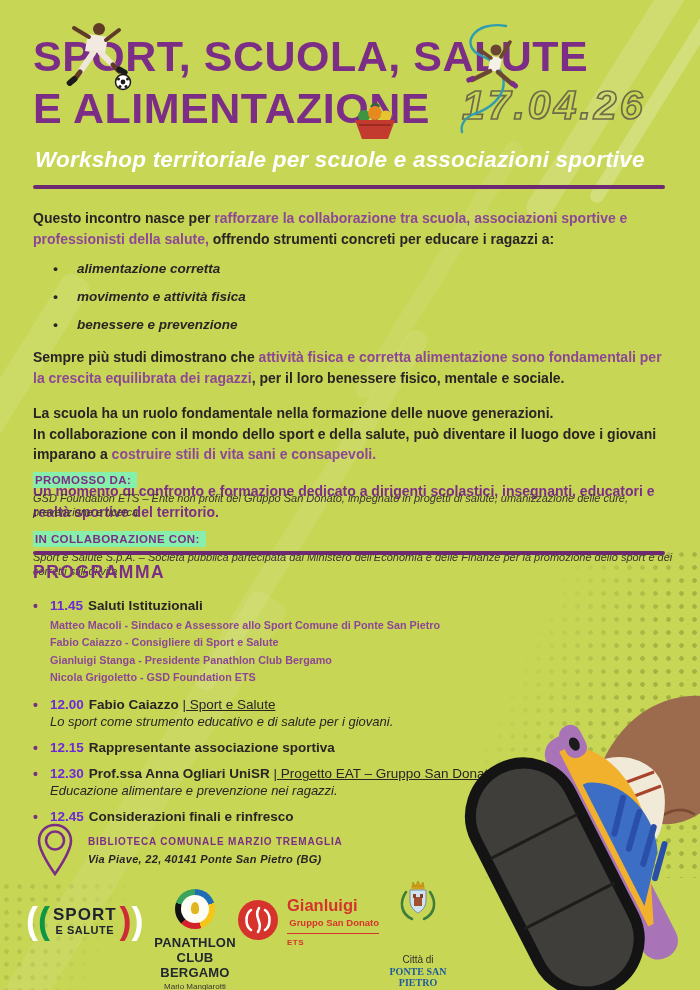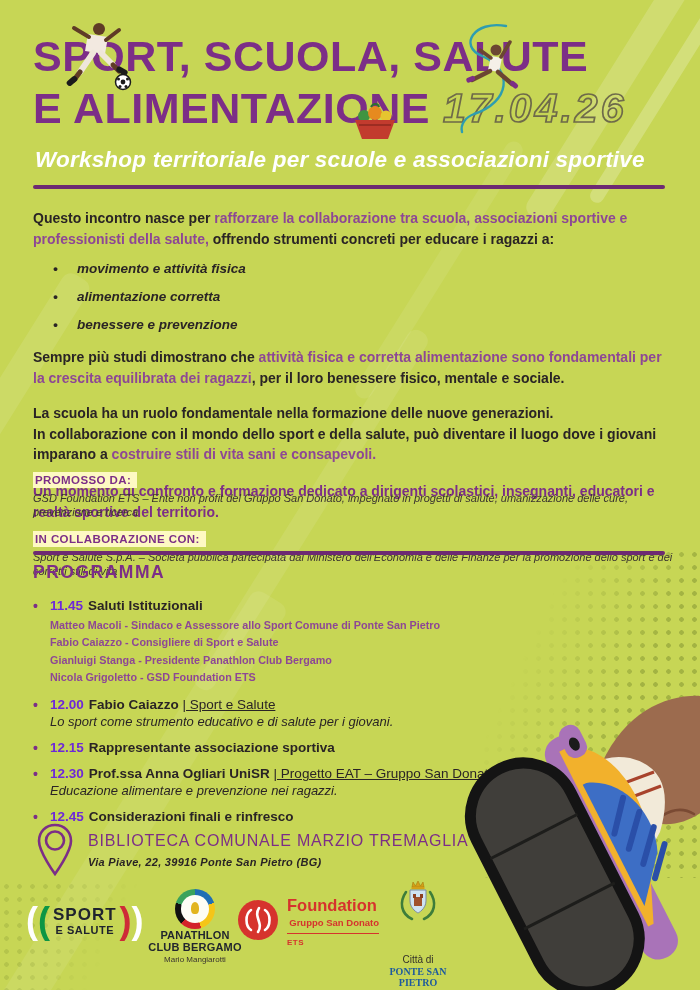--- a/index.html
+++ b/index.html
@@ -22,70 +22,70 @@
     background-size:13px 13px;}
   .d1{right:0;top:548px;width:220px;height:330px;
       -webkit-mask-image:linear-gradient(115deg,transparent 25%,#000 60%);
       mask-image:linear-gradient(115deg,transparent 25%,#000 60%);}
   .d2{left:0;bottom:0;width:150px;height:110px;opacity:.5;
       -webkit-mask-image:linear-gradient(295deg,transparent 30%,#000 70%);
       mask-image:linear-gradient(295deg,transparent 30%,#000 70%);}
   
   .titleblock{position:absolute;left:33px;top:30px;width:640px;}
   .t1,.t2{font-weight:bold;color:#7c2e87;font-size:43px;letter-spacing:.5px;line-height:1.22;white-space:nowrap;}
-  .daterow{display:flex;align-items:center;gap:13px;}
+  .daterow{display:flex;align-items:flex-start;gap:32px;}
   .date{font-size:41px;font-weight:bold;font-style:italic;letter-spacing:3px;
         color:transparent;-webkit-text-stroke:1.7px #6e6a4a;white-space:nowrap;}
   .subtitle{position:absolute;left:35px;top:147px;width:640px;color:#ffffff;
             font-size:22.5px;font-style:italic;font-weight:bold;letter-spacing:.2px;white-space:nowrap;}
   .rule{position:absolute;left:33px;width:632px;height:4px;background:#6d2a72;border-radius:2px;}
   .rule1{top:185px;}
   .rule2{top:551px;}
   
   .intro{position:absolute;left:33px;top:208px;width:636px;color:#2a2425;
          font-size:14px;font-weight:bold;line-height:1.48;}
   .intro p{margin:0 0 10px 0;}
   .pv{color:#8d4795;}
   .intro ul{list-style:none;margin:2px 0 12px 0;padding:0;}
   .intro li{position:relative;padding-left:44px;font-style:italic;font-size:13.5px;margin-bottom:8px;}
   .intro li::before{content:"•";position:absolute;left:20px;top:0;color:#2a2425;}
   .p4{color:#7c2e87;}
   
   .promoters{position:absolute;left:33px;top:470px;width:645px;}
-  .plabel{display:inline-block;background:#fef9c3;color:#7c2e87;font-weight:bold;
+  .plabel{display:inline-block;background:#86efac;color:#7c2e87;font-weight:bold;
           font-size:11.5px;letter-spacing:.4px;padding:2px 6px 2px 2px;margin:0 0 3px 0;}
   .ptext{font-size:11px;font-style:italic;color:#3a3430;line-height:1.3;margin:0 0 9px 0;}
   
   .program{position:absolute;left:33px;top:562px;width:580px;}
   .program h2{margin:0 0 15px 0;font-size:17.5px;font-weight:bold;color:#7c2e87;letter-spacing:1.5px;}
   .pi{position:relative;padding-left:17px;margin-bottom:11px;color:#2a2425;}
   .pi::before{content:"•";position:absolute;left:0;top:0;color:#7c2e87;font-weight:bold;font-size:14px;}
   .pi-head{font-size:13.5px;font-weight:bold;}
   .pi-time{color:#6d28d9;margin-right:5px;}
   .pi-suffix{font-weight:normal;text-decoration:underline;}
   .speakers{margin-top:4px;font-size:10.8px;font-weight:bold;color:#8d4795;line-height:1.6;}
   .pdesc{margin-top:2px;font-size:13px;font-style:italic;color:#2a2425;font-weight:normal;}
   
   .venue{position:absolute;left:36px;top:822px;display:flex;align-items:center;gap:14px;}
-  .vname{font-size:16px;font-weight:normal;color:#7c2e87;letter-spacing:.8px;}
+  .vname{font-size:10px;font-weight:bold;color:#7c2e87;letter-spacing:.8px;}
   .vaddr{font-size:11px;font-weight:bold;font-style:italic;color:#2a2425;margin-top:6px;letter-spacing:.3px;}
   
   .logo{position:absolute;}
   .logo-ss{left:26px;top:901px;display:flex;align-items:center;}
   .par{font-size:36px;font-weight:bold;line-height:40px;}
   .par.w{color:#ffffff;} .par.g{color:#0d9644;} .par.r{color:#ce2b37;}
   .ss-text{margin:0 3px;text-align:center;color:#20242e;line-height:1;}
   .ss-text .l1{font-size:17px;font-weight:bold;letter-spacing:1px;}
   .ss-text .l2{font-size:11px;font-weight:bold;letter-spacing:.5px;margin-top:2px;}
   .logo-pan{left:147px;top:889px;width:96px;text-align:center;}
   .pan-ring{width:40px;height:40px;border-radius:50%;margin:0 auto;position:relative;
     background:conic-gradient(#1f6eb5 0 20%,#f5c518 20% 45%,#d3222a 45% 62%,#111 62% 80%,#3aa35c 80% 100%);}
   .pan-ring .inner{position:absolute;inset:6px;border-radius:50%;background:#fdfdf5;}
   .pan-ring .bud{position:absolute;left:16px;top:13px;width:8px;height:12px;border-radius:50% 50% 40% 40%;background:#e2b51e;}
-  .pan-l1{font-size:11px;font-weight:bold;color:#22262e;letter-spacing:.2px;}
+  .pan-l1{font-size:13px;font-weight:bold;color:#22262e;margin-top:6px;letter-spacing:.2px;}
   .pan-l2{font-size:8px;color:#3a3430;margin-top:2px;}
   .logo-gsd{left:238px;top:897px;display:flex;align-items:flex-start;gap:9px;}
   .gsd-mark{width:40px;height:40px;border-radius:50%;background:#d6332d;flex:0 0 auto;margin-top:3px;}
   .gsd-l1{font-size:16.5px;font-weight:bold;color:#d6332d;line-height:1;}
   .gsd-l2{font-size:9.5px;font-weight:bold;color:#d6332d;margin-top:3px;text-align:right;}
   .gsd-hr{width:92px;height:1.5px;background:#d6332d;margin:5px 0 4px 0;}
   .gsd-l3{font-size:8px;font-weight:bold;color:#d6332d;letter-spacing:.5px;}
   .logo-psp{left:370px;top:880px;width:96px;text-align:center;}
   .psp-l1{font-size:10px;color:#33302a;margin-top:20px;}
   .psp-l2{font-size:10px;font-weight:bold;color:#1d5a9e;font-family:"Liberation Serif",serif;margin-top:1px;}
@@ -153,22 +153,22 @@
     <circle cx="24" cy="14" r="7" fill="#e68a1f"></circle>
     <circle cx="35" cy="17" r="5.5" fill="#e6c52f"></circle>
     <path d="M20,8 C22,4 27,4 28,8" stroke="#2c7031" stroke-width="2" fill="none"></path>
     <path d="M4,21 L44,21 L37,40 L11,40 Z" fill="#c23b2e"></path>
     <path d="M8,26 L40,26" stroke="#9c2c22" stroke-width="2"></path>
   </svg>
 
   <div class="intro">
     <p><span>Questo incontro nasce per </span><span class="pv">rafforzare la collaborazione tra scuola, associazioni sportive e professionisti della salute,</span><span> offrendo strumenti concreti per educare i ragazzi a:</span></p>
     <ul>
+      <li>alimentazione corretta</li>
       <li>movimento e attività fisica</li>
-      <li>alimentazione corretta</li>
       <li>benessere e prevenzione</li>
     </ul>
     <p><span>Sempre più studi dimostrano che </span><span class="pv">attività fisica e corretta alimentazione sono fondamentali per la crescita equilibrata dei ragazzi</span><span>, per il loro benessere fisico, mentale e sociale.</span></p>
     <p style="margin-top:14px;"><span>La scuola ha un ruolo fondamentale nella formazione delle nuove generazioni.</span><br><span>In collaborazione con il mondo dello sport e della salute, può diventare il luogo dove i giovani imparano a </span><span class="pv">costruire stili di vita sani e consapevoli.</span></p>
     <p class="p4" style="margin-top:16px;">Un momento di confronto e formazione dedicato a dirigenti scolastici, insegnanti, educatori e realtà sportive del territorio.</p>
   </div>
 
   <div class="promoters">
     <div class="plabel">PROMOSSO DA:</div>
     <div class="ptext">GSD Foundation ETS – Ente non profit del Gruppo San Donato, impegnato in progetti di salute, umanizzazione delle cure, prevenzione e ricerca</div>
@@ -210,21 +210,21 @@
     </div>
   </div>
 
   <div class="venue">
     <svg width="38" height="56" viewBox="0 0 38 56">
       <path d="M19 3 C9.5 3 3 10.2 3 19 C3 30 19 52 19 52 C19 52 35 30 35 19 C35 10.2 28.5 3 19 3 Z" fill="none" stroke="#7c2e87" stroke-width="2.6"></path>
       <circle cx="19" cy="18.5" r="9" fill="none" stroke="#7c2e87" stroke-width="2.6"></circle>
     </svg>
     <div>
       <div class="vname">BIBLIOTECA COMUNALE MARZIO TREMAGLIA</div>
-      <div class="vaddr">Via Piave, 22, 39916 Ponte San Pietro (BG)</div>
+      <div class="vaddr">Via Piave, 22, 40141 Ponte San Pietro (BG)</div>
     </div>
   </div>
 
   <div class="logo logo-ss">
     <span class="par w">(</span>
       <span class="par g">(</span>
     <div class="ss-text">
       <div class="l1">SPORT</div>
       <div class="l2">E SALUTE</div>
     </div>
@@ -243,21 +243,21 @@
 
   <div class="logo logo-gsd">
     <div class="gsd-mark">
       <svg width="40" height="40" viewBox="0 0 40 40">
         <path d="M13,10 C7,14 7,26 13,30" fill="none" stroke="#ffffff" stroke-width="2.6" stroke-linecap="round"></path>
         <path d="M21,8 C15,17 26,23 20,32" fill="none" stroke="#ffffff" stroke-width="2.6" stroke-linecap="round"></path>
         <path d="M27,10 C33,14 33,26 27,30" fill="none" stroke="#ffffff" stroke-width="2.6" stroke-linecap="round"></path>
       </svg>
     </div>
     <div>
-      <div class="gsd-l1">Foundation</div>
+      <div class="gsd-l1">Gianluigi</div>
       <div class="gsd-l2">Gruppo San Donato</div>
       <div class="gsd-hr"></div>
       <div class="gsd-l3">ETS</div>
     </div>
   </div>
 
   <div class="logo logo-psp">
     <svg width="44" height="50" viewBox="0 0 44 50">
       <path d="M16,7 L17,2 L19.5,6 L22,1 L24.5,6 L27,2 L28,7 Z" fill="#d4a017" stroke="#a87a0e" stroke-width="0.6"></path>
       <rect x="15.5" y="7" width="13" height="2" fill="#d4a017"></rect>

